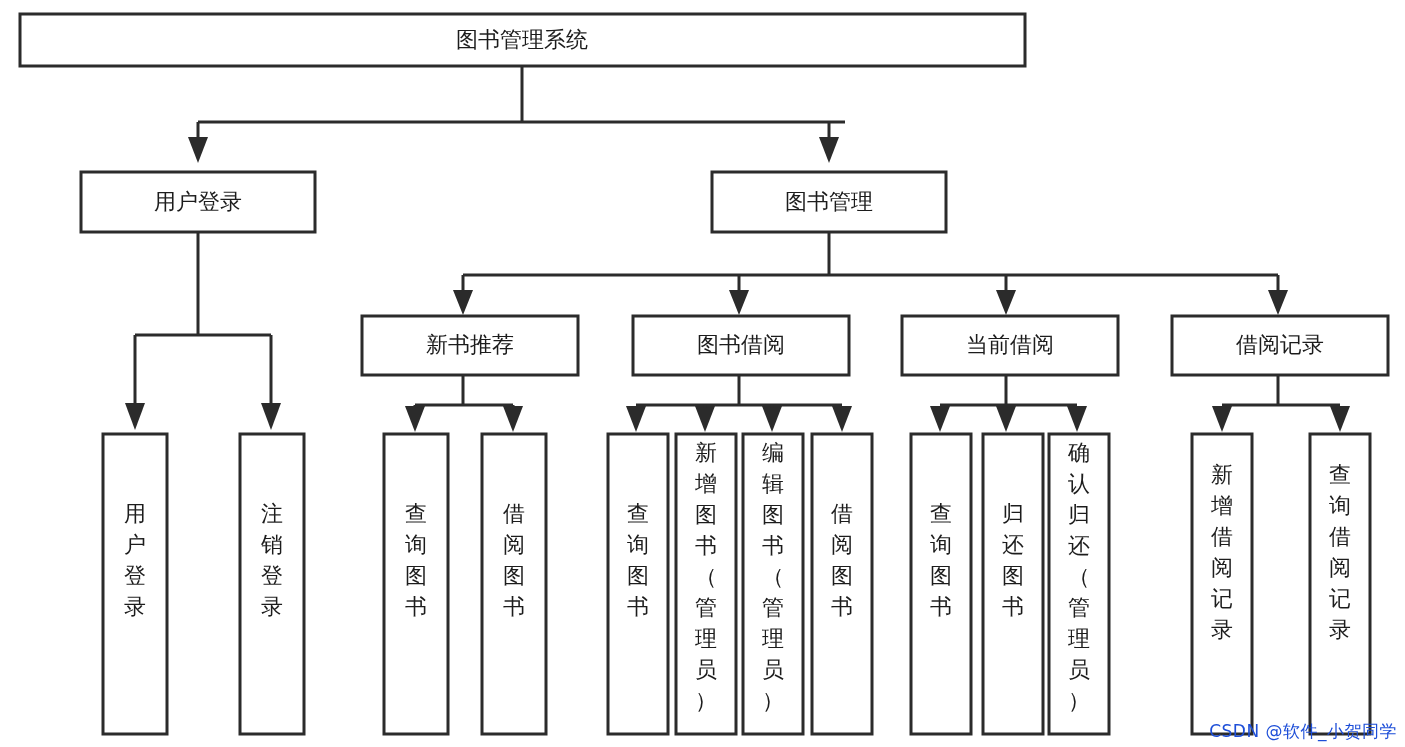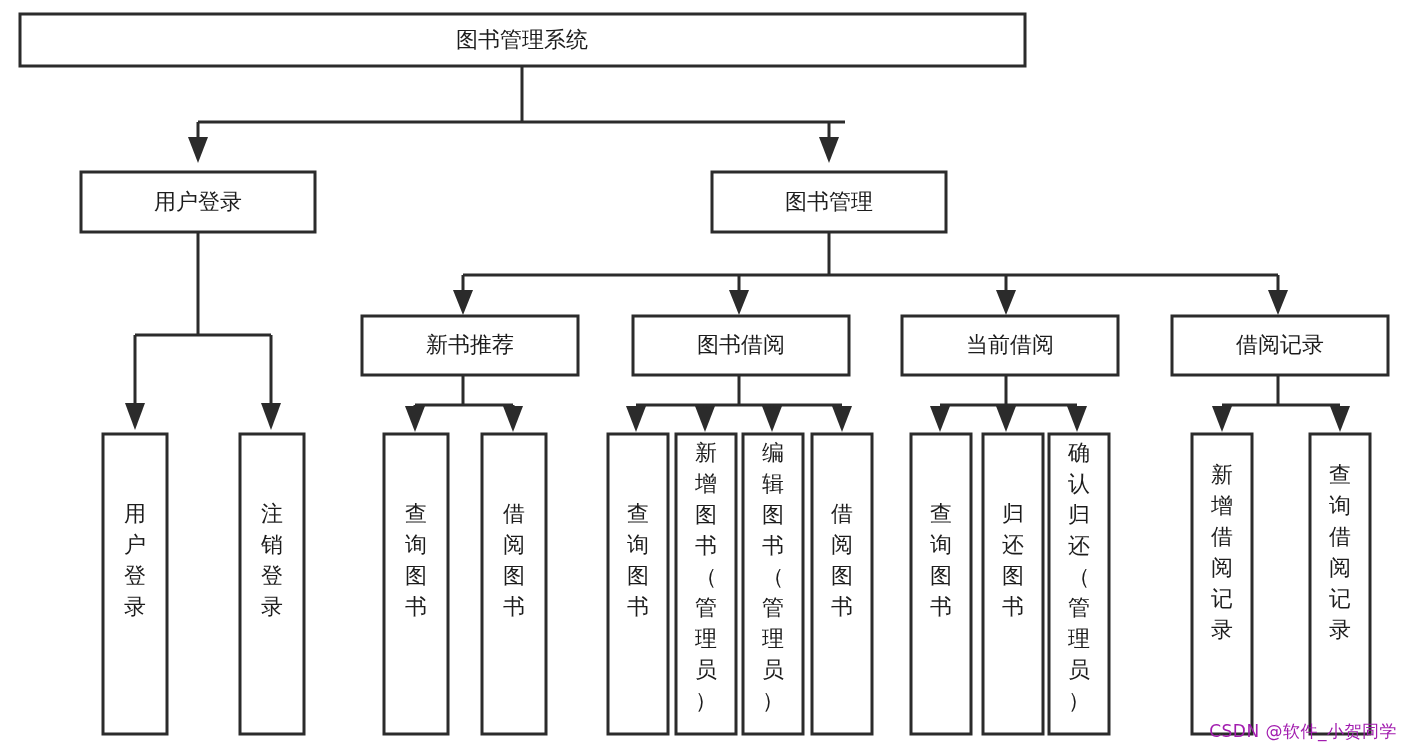--- a/index.html
+++ b/index.html
@@ -53,21 +53,21 @@
     font-family: "DejaVu Sans", "Liberation Sans", sans-serif;
     font-size: 22px;
     text-anchor: middle;
   }
   .watermark {
     position: absolute;
     right: 8px;
     bottom: 4px;
     font-family: "DejaVu Sans", "Liberation Sans", sans-serif;
     font-size: 17px;
-    color: #a21caf;
+    color: #1d4ed8;
     letter-spacing: 0.5px;
     white-space: nowrap;
     user-select: none;
     text-align: right;
   }
 </style>
 </head>
 <body>
 
 <div id="diagram-root">

